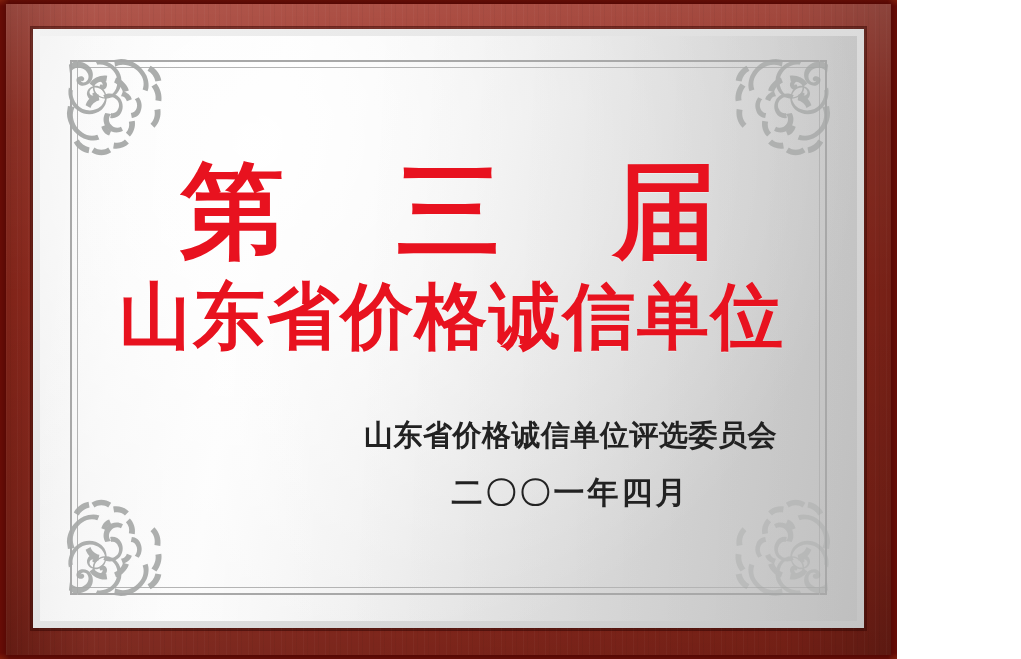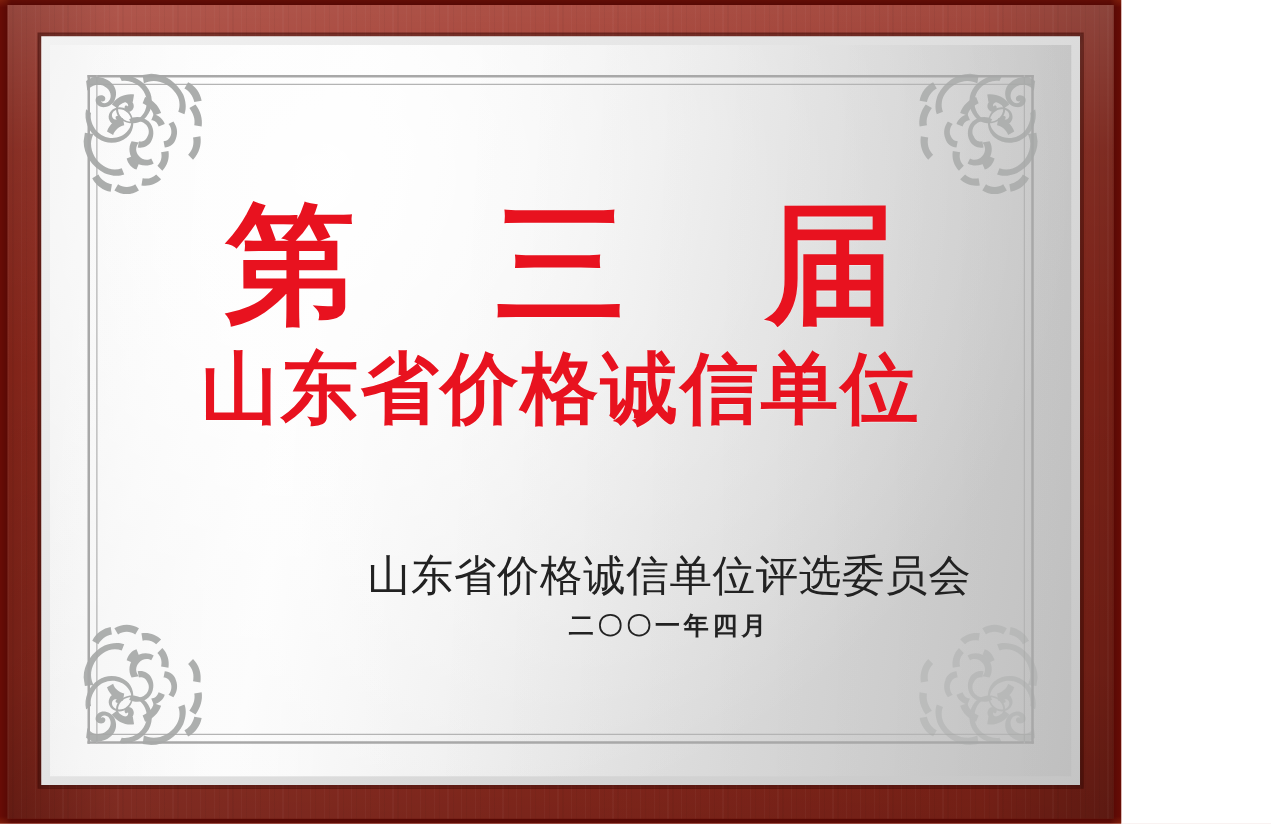--- a/index.html
+++ b/index.html
@@ -166,50 +166,52 @@
     color:#e8121f;
     letter-spacing:38px;
     text-indent:38px;
     margin:0;
     text-shadow:0 1px 0 rgba(255,255,255,.35);
     white-space:nowrap;
   }
   .title-line2{
     font-family:"DejaVu Serif","Liberation Serif",serif;
     font-weight:bold;
-    font-size:62px;
+    font-size:72px;
     line-height:1.18;
     color:#e8121f;
     letter-spacing:2px;
     margin:10px 0 0 0;
     text-shadow:0 1px 0 rgba(255,255,255,.35);
     white-space:nowrap;
+    text-align:right;
   }
 
   .signature{
     position:absolute;
     right:8px;
     bottom:44px;
     text-align:center;
     color:#222222;
     font-family:"DejaVu Sans","Liberation Sans",sans-serif;
   }
   .sig-org{
-    font-size:34px;
-    font-weight:400;
+    font-size:29px;
+    font-weight:700;
     line-height:1.45;
     white-space:nowrap;
     letter-spacing:.5px;
   }
   .sig-date{
-    font-size:20px;
+    font-size:31px;
     font-weight:600;
     line-height:1.45;
     letter-spacing:3px;
     white-space:nowrap;
+    margin-top:14px;
   }
 </style>
 </head>
 <body>
 
 <div id="plaque">
 
   <div class="frame-outer"></div>
   <div class="frame-face"></div>
   <div class="frame-grain"></div>

